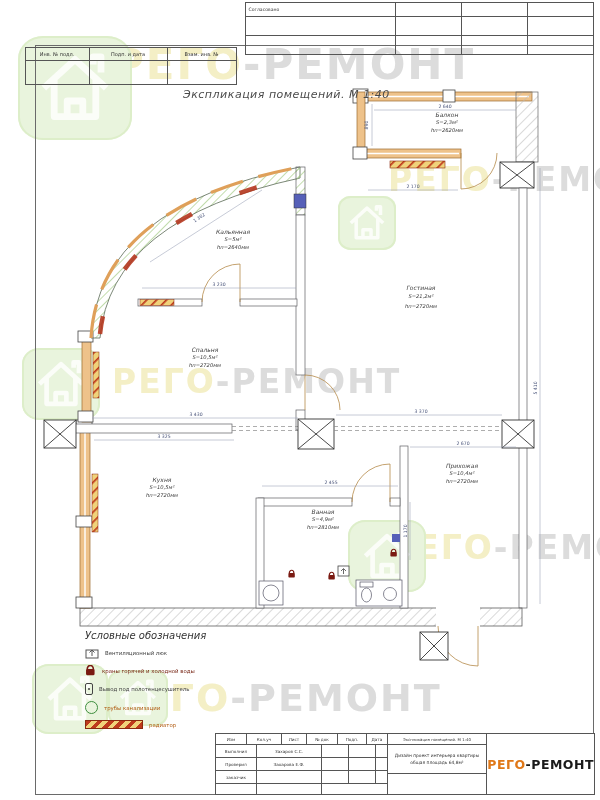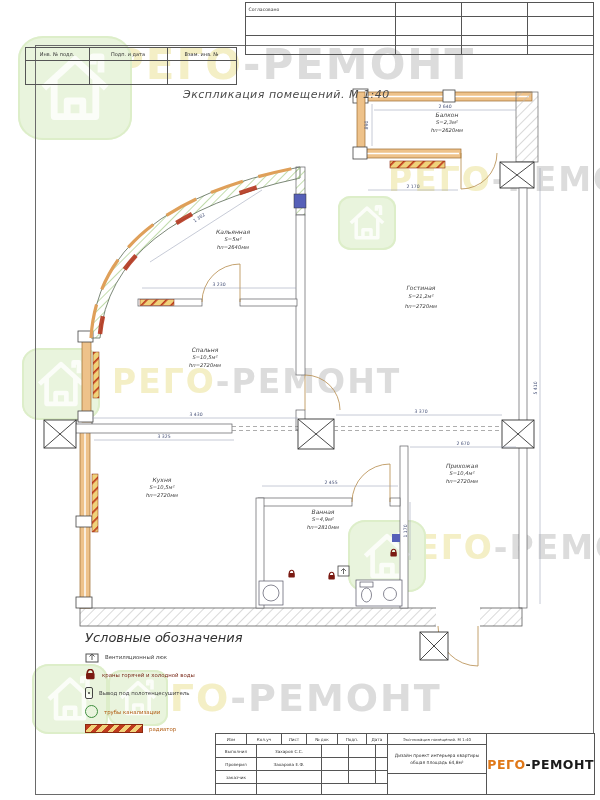--- a/index.html
+++ b/index.html
@@ -34,21 +34,21 @@
   .fix{fill:#fff;stroke:#556;stroke-width:.7;}
   .dline{stroke:#98a0b5;stroke-width:.55;}
   .dashline{stroke:#8a8a8a;stroke-width:.7;stroke-dasharray:4 3;fill:none;}
   .xbox rect{fill:#fff;stroke:#333;stroke-width:.9;}
   .xbox line{stroke:#333;stroke-width:.9;}
   .rn{font:italic 6px "DejaVu Sans",sans-serif;fill:#3d3d3d;text-anchor:middle;}
   .ra,.rh{font:italic 5.2px "DejaVu Sans",sans-serif;fill:#3d3d3d;text-anchor:middle;}
   .dm{font:4.6px "DejaVu Sans",sans-serif;fill:#49547a;text-anchor:middle;}
   
   .legend{position:absolute;left:85px;top:630px;width:210px;z-index:3;}
-  .legend .lt{font-style:italic;font-size:13px;color:#333;margin-bottom:5px;}
+  .legend .lt{font-style:italic;font-size:10px;color:#333;margin-bottom:5px;}
   .li{display:flex;align-items:center;gap:6px;margin:6px 0;}
   .li .lab{font-size:5.4px;color:#444;}
   .li.red .lab{color:#7a2a1a;}
   .li.orn .lab{color:#b05a10;}
   .rad-bar{width:56px;height:7px;border:1px solid #8a2a10;
      background:repeating-linear-gradient(135deg,#bf3a1d 0 4px,#f0d27a 4px 8px);}
   .pipe-circ{width:11px;height:11px;border:1.6px solid #3e8e3e;border-radius:50%;}
   .towel{width:6px;height:10px;border:1px solid #444;border-radius:2px;
      display:flex;align-items:center;justify-content:center;}
   .towel i{width:2px;height:2px;background:#444;border-radius:50%;}

